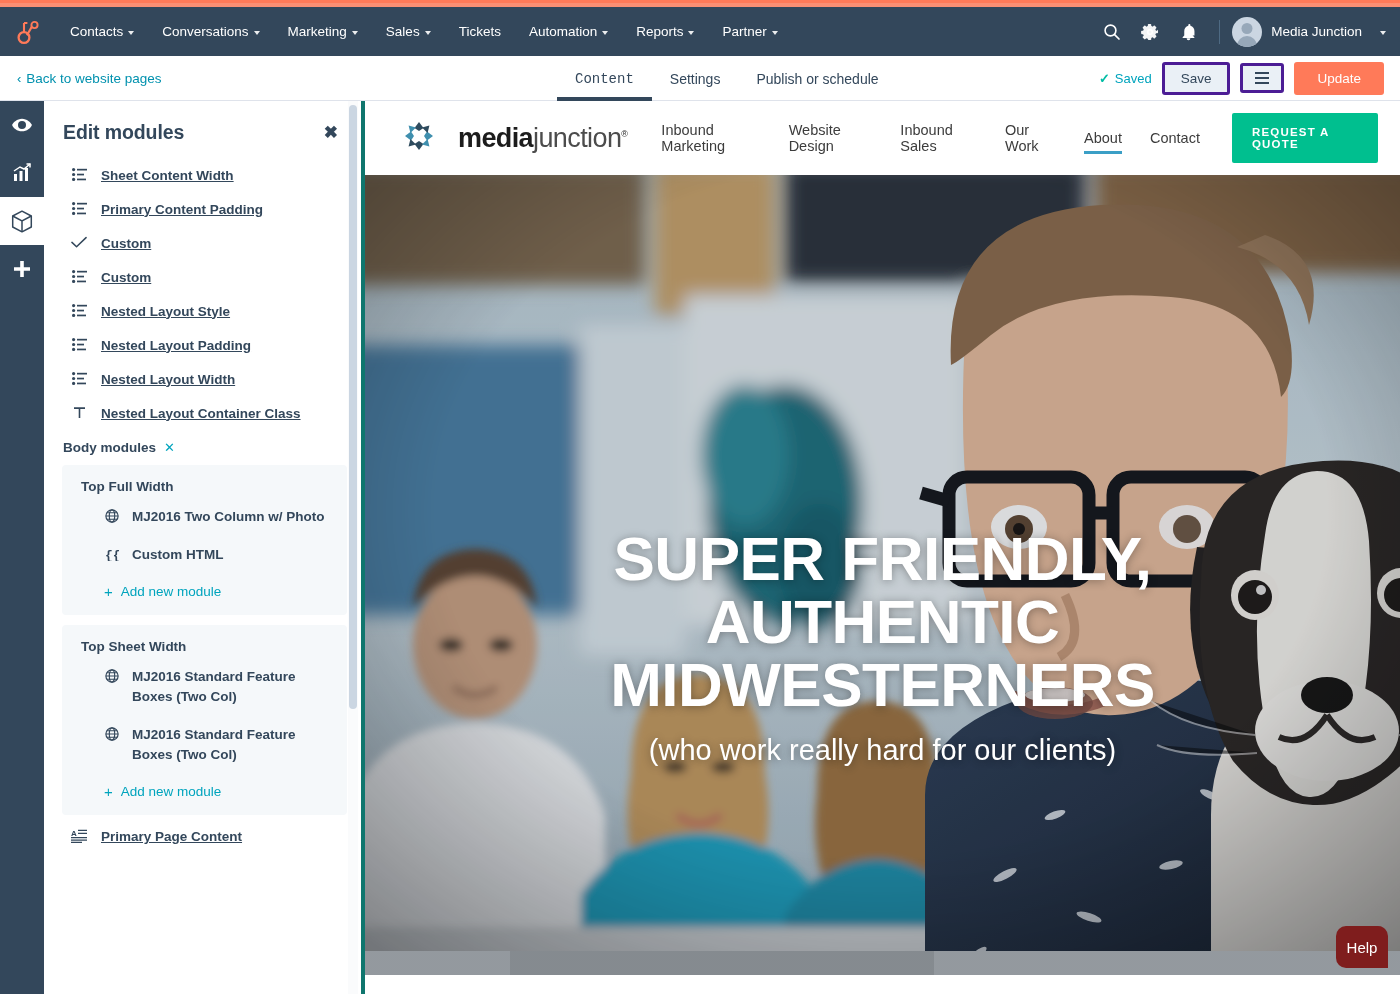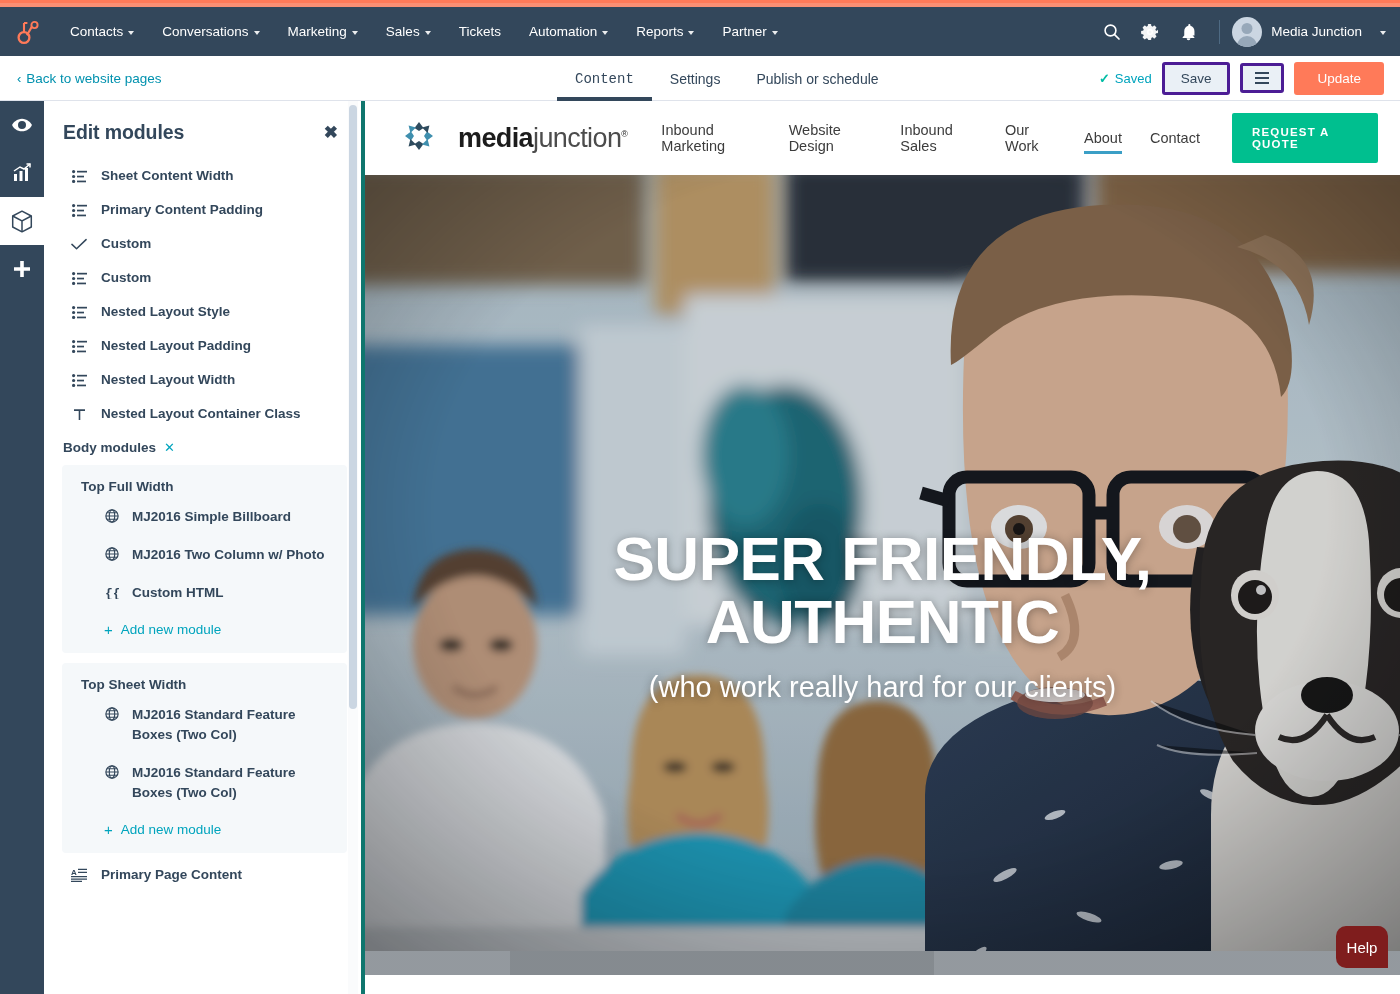--- a/index.html
+++ b/index.html
@@ -70,22 +70,22 @@
   
   .sidebar {
     position:absolute; left:44px; top:101px; width:321px; height:893px;
     background:#ffffff; overflow:hidden; border-right:4px solid #0f766e;
   }
   .sb-head { display:flex; align-items:flex-start; padding:20px 20px 0 19px; }
   .sb-title { font-size:19.5px; color:#33475b; font-weight:bold; letter-spacing:-.1px; }
   .sb-close { margin-left:auto; color:#33475b; font-size:17px; cursor:pointer; line-height:1; padding:3px; font-weight:bold;}
   .mod-list { padding:14px 0 0 0; }
   .mod-row {
-    display:flex; align-items:flex-end; gap:14px; padding:9.5px 20px 9.5px 27px;
-    font-size:13.5px; color:#33475b; font-weight:bold; cursor:pointer;
+    display:flex; align-items:flex-start; gap:14px; padding:9.5px 20px 9.5px 27px;
+    font-size:13.5px; color:#33475b; font-weight:bold; cursor:pointer;text-decoration:underline;
   }
   .mod-row .ico { width:16px; flex:0 0 16px; display:flex; justify-content:center; color:#33475b;}
   .section-label { padding:10px 0 0 19px; font-size:13.5px; color:#33475b; font-weight:bold; display:flex; align-items:center; gap:8px;}
   .section-label .xsm { color:#00a4bd; font-size:13px; cursor:pointer; font-weight:normal;}
   .group {
     margin:10px 14px 0 18px; background:#f5f8fa; border-radius:4px; padding:14px 0 16px 0;
   }
   .group-title { font-size:13.5px; font-weight:bold; color:#33475b; padding:0 0 4px 19px; }
   .group-row {
     display:flex; align-items:flex-start; gap:13px; padding:9px 18px 9px 42px;
@@ -392,30 +392,20 @@
       </div>
     </div>
 
     <div class="section-label">
       <span>Body modules</span>
       <span class="xsm">✕</span>
     </div>
 
     <div class="group">
       <div class="group-title">Top Full Width</div>
-      <div class="group-row">
-        <span class="gico">
-          <svg width="14" height="14" viewBox="0 0 14 14">
-              <circle cx="7" cy="7" r="6.1" fill="none" stroke="#33475b" stroke-width="1.2"></circle>
-              <ellipse cx="7" cy="7" rx="2.7" ry="6.1" fill="none" stroke="#33475b" stroke-width="1.1"></ellipse>
-              <path d="M.9 7h12.2M1.9 3.8h10.2M1.9 10.2h10.2" stroke="#33475b" stroke-width="1.1"></path>
-            </svg>
-        </span>
-        <span>MJ2016 Simple Billboard</span>
-      </div>
       <div class="group-row">
         <span class="gico">
           <svg width="14" height="14" viewBox="0 0 14 14">
               <circle cx="7" cy="7" r="6.1" fill="none" stroke="#33475b" stroke-width="1.2"></circle>
               <ellipse cx="7" cy="7" rx="2.7" ry="6.1" fill="none" stroke="#33475b" stroke-width="1.1"></ellipse>
               <path d="M.9 7h12.2M1.9 3.8h10.2M1.9 10.2h10.2" stroke="#33475b" stroke-width="1.1"></path>
             </svg>
         </span>
         <span>MJ2016 Two Column w/ Photo</span>
       </div>
@@ -646,20 +636,21 @@
           <ellipse cx="1124" cy="706" rx="54" ry="72" fill="#eae7e0" transform="rotate(-12 1124 706)"></ellipse>
         </g>
 
         <rect width="1035" height="800" fill="url(#vig)"></rect>
         <rect width="1035" height="800" fill="#1c2733" opacity=".16"></rect>
       </svg>
 
       <div class="hero-text">
         <div class="hero-h1">SUPER FRIENDLY,</div>
         <div class="hero-h1">AUTHENTIC</div>
+        <div class="hero-h1">MIDWESTERNERS</div>
         <div class="hero-sub">(who work really hard for our clients)</div>
       </div>
 
       <div class="bottom-strip">
           <div class="blur"></div>
         </div>
     </div>
 
     <div class="help-btn">Help</div>
   </div>

